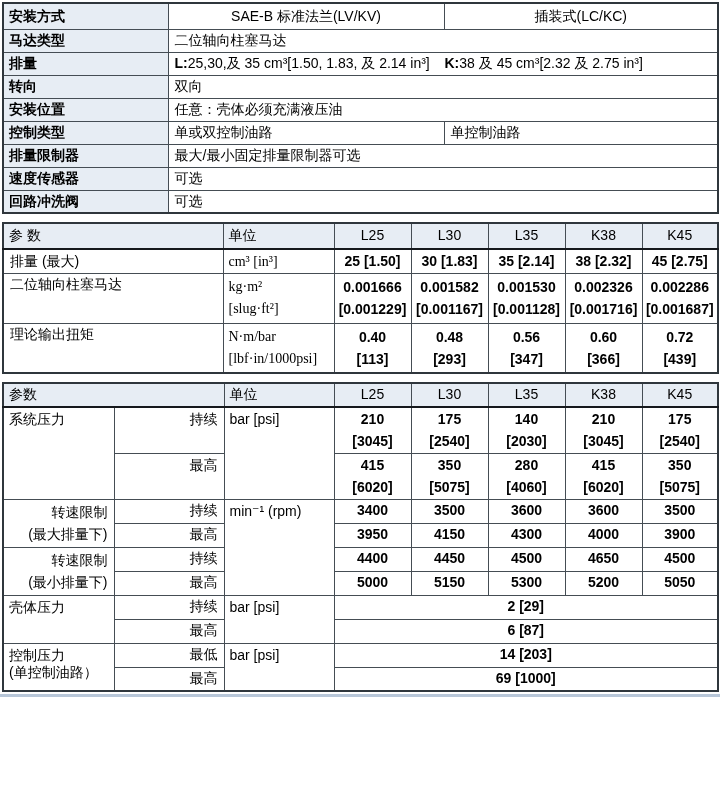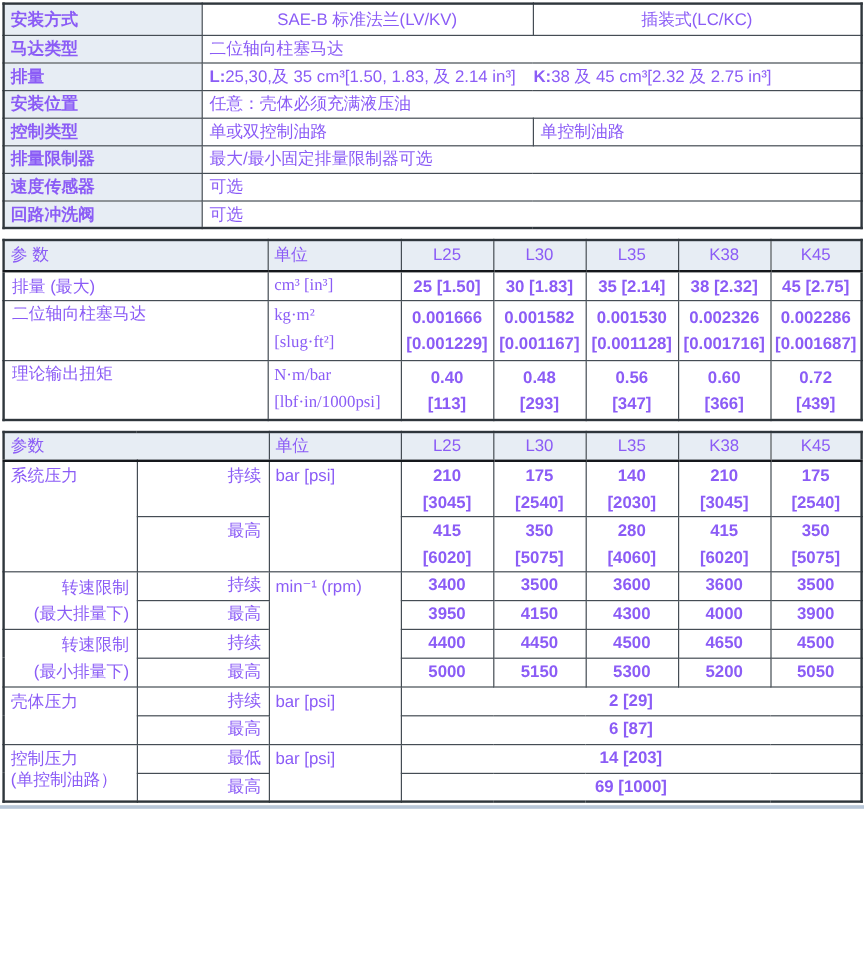--- a/index.html
+++ b/index.html
@@ -1,18 +1,18 @@
 <!DOCTYPE html>
 <html><head>
 <meta charset="utf-8">
 <style>
   html,body{margin:0;padding:0;background:#fff;}
   .page{
     width:720px;height:712px;background:#ffffff;overflow:hidden;position:relative;
-    font-family:"Liberation Sans","DejaVu Sans",sans-serif;color:#8b5cf6;
+    font-family:"Liberation Sans","DejaVu Sans",sans-serif;color:#000000;
   }
   table{border-collapse:collapse;table-layout:fixed;width:715px;margin-left:2px;}
   table{border:2px solid #2f363c;}
   td{border:1px solid #454d54;font-size:14px;vertical-align:middle;overflow:hidden;
      padding:0 0 0 0;line-height:1.25;}
   
   .lbl{background:#e7edf4;font-weight:bold;padding-left:5px;}
   .val{padding-left:6px;margin-left:48px;}
   .ctr{text-align:center;}
   .top{vertical-align:top;padding-top:2px;}
@@ -69,20 +69,24 @@
       <td class="lbl">排量</td>
       <td class="val disp-cell" colspan="2">
         <b class="bpfx">L:</b><span>25,30,及 35 cm³[1.50, 1.83, 及 2.14 in³]</span>
         <span class="kwrap">
               <b class="bpfx">K:</b>
               <span> 38 及 45 cm³[2.32 及 2.75 in³]</span>
             </span>
       </td>
     </tr>
     <tr class="h23">
+      <td class="lbl">转向</td>
+      <td class="val" colspan="2">双向</td>
+    </tr>
+    <tr class="h23">
       <td class="lbl">安装位置</td>
       <td class="val" colspan="2">任意：壳体必须充满液压油</td>
     </tr>
     <tr class="h23">
       <td class="lbl">控制类型</td>
       <td class="val">单或双控制油路</td>
       <td class="val">单控制油路</td>
     </tr>
     <tr class="h23">
       <td class="lbl">排量限制器</td>

